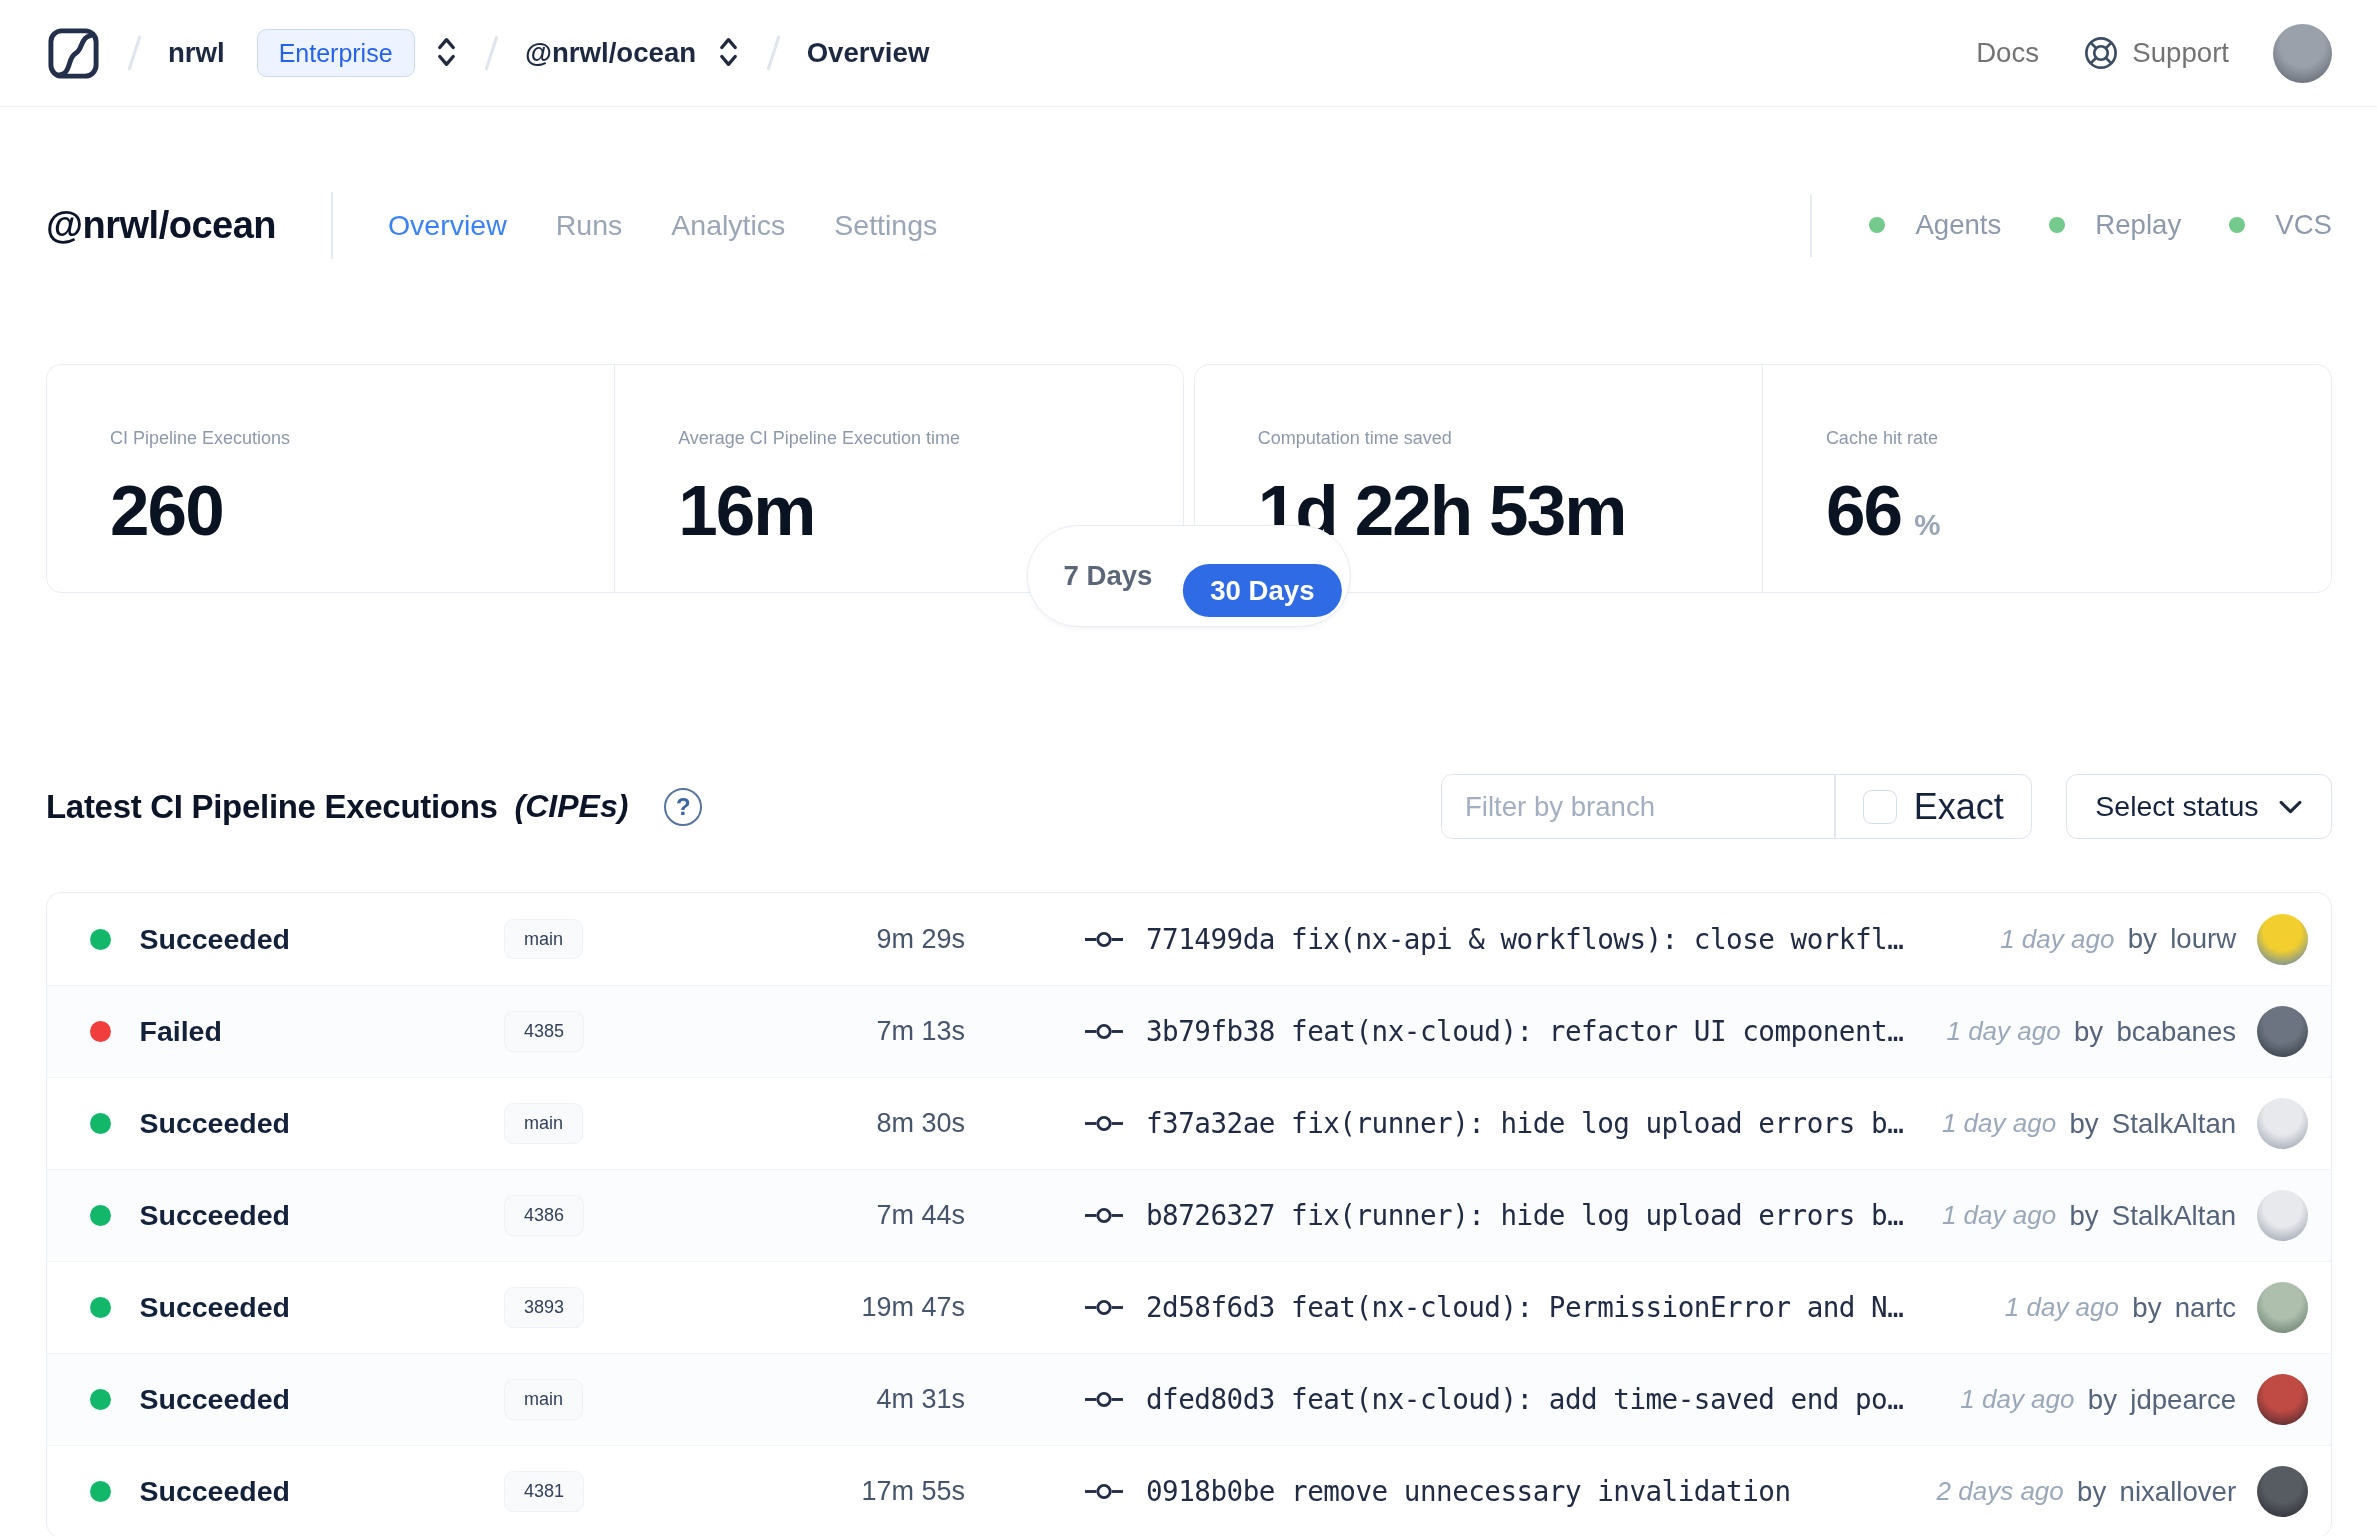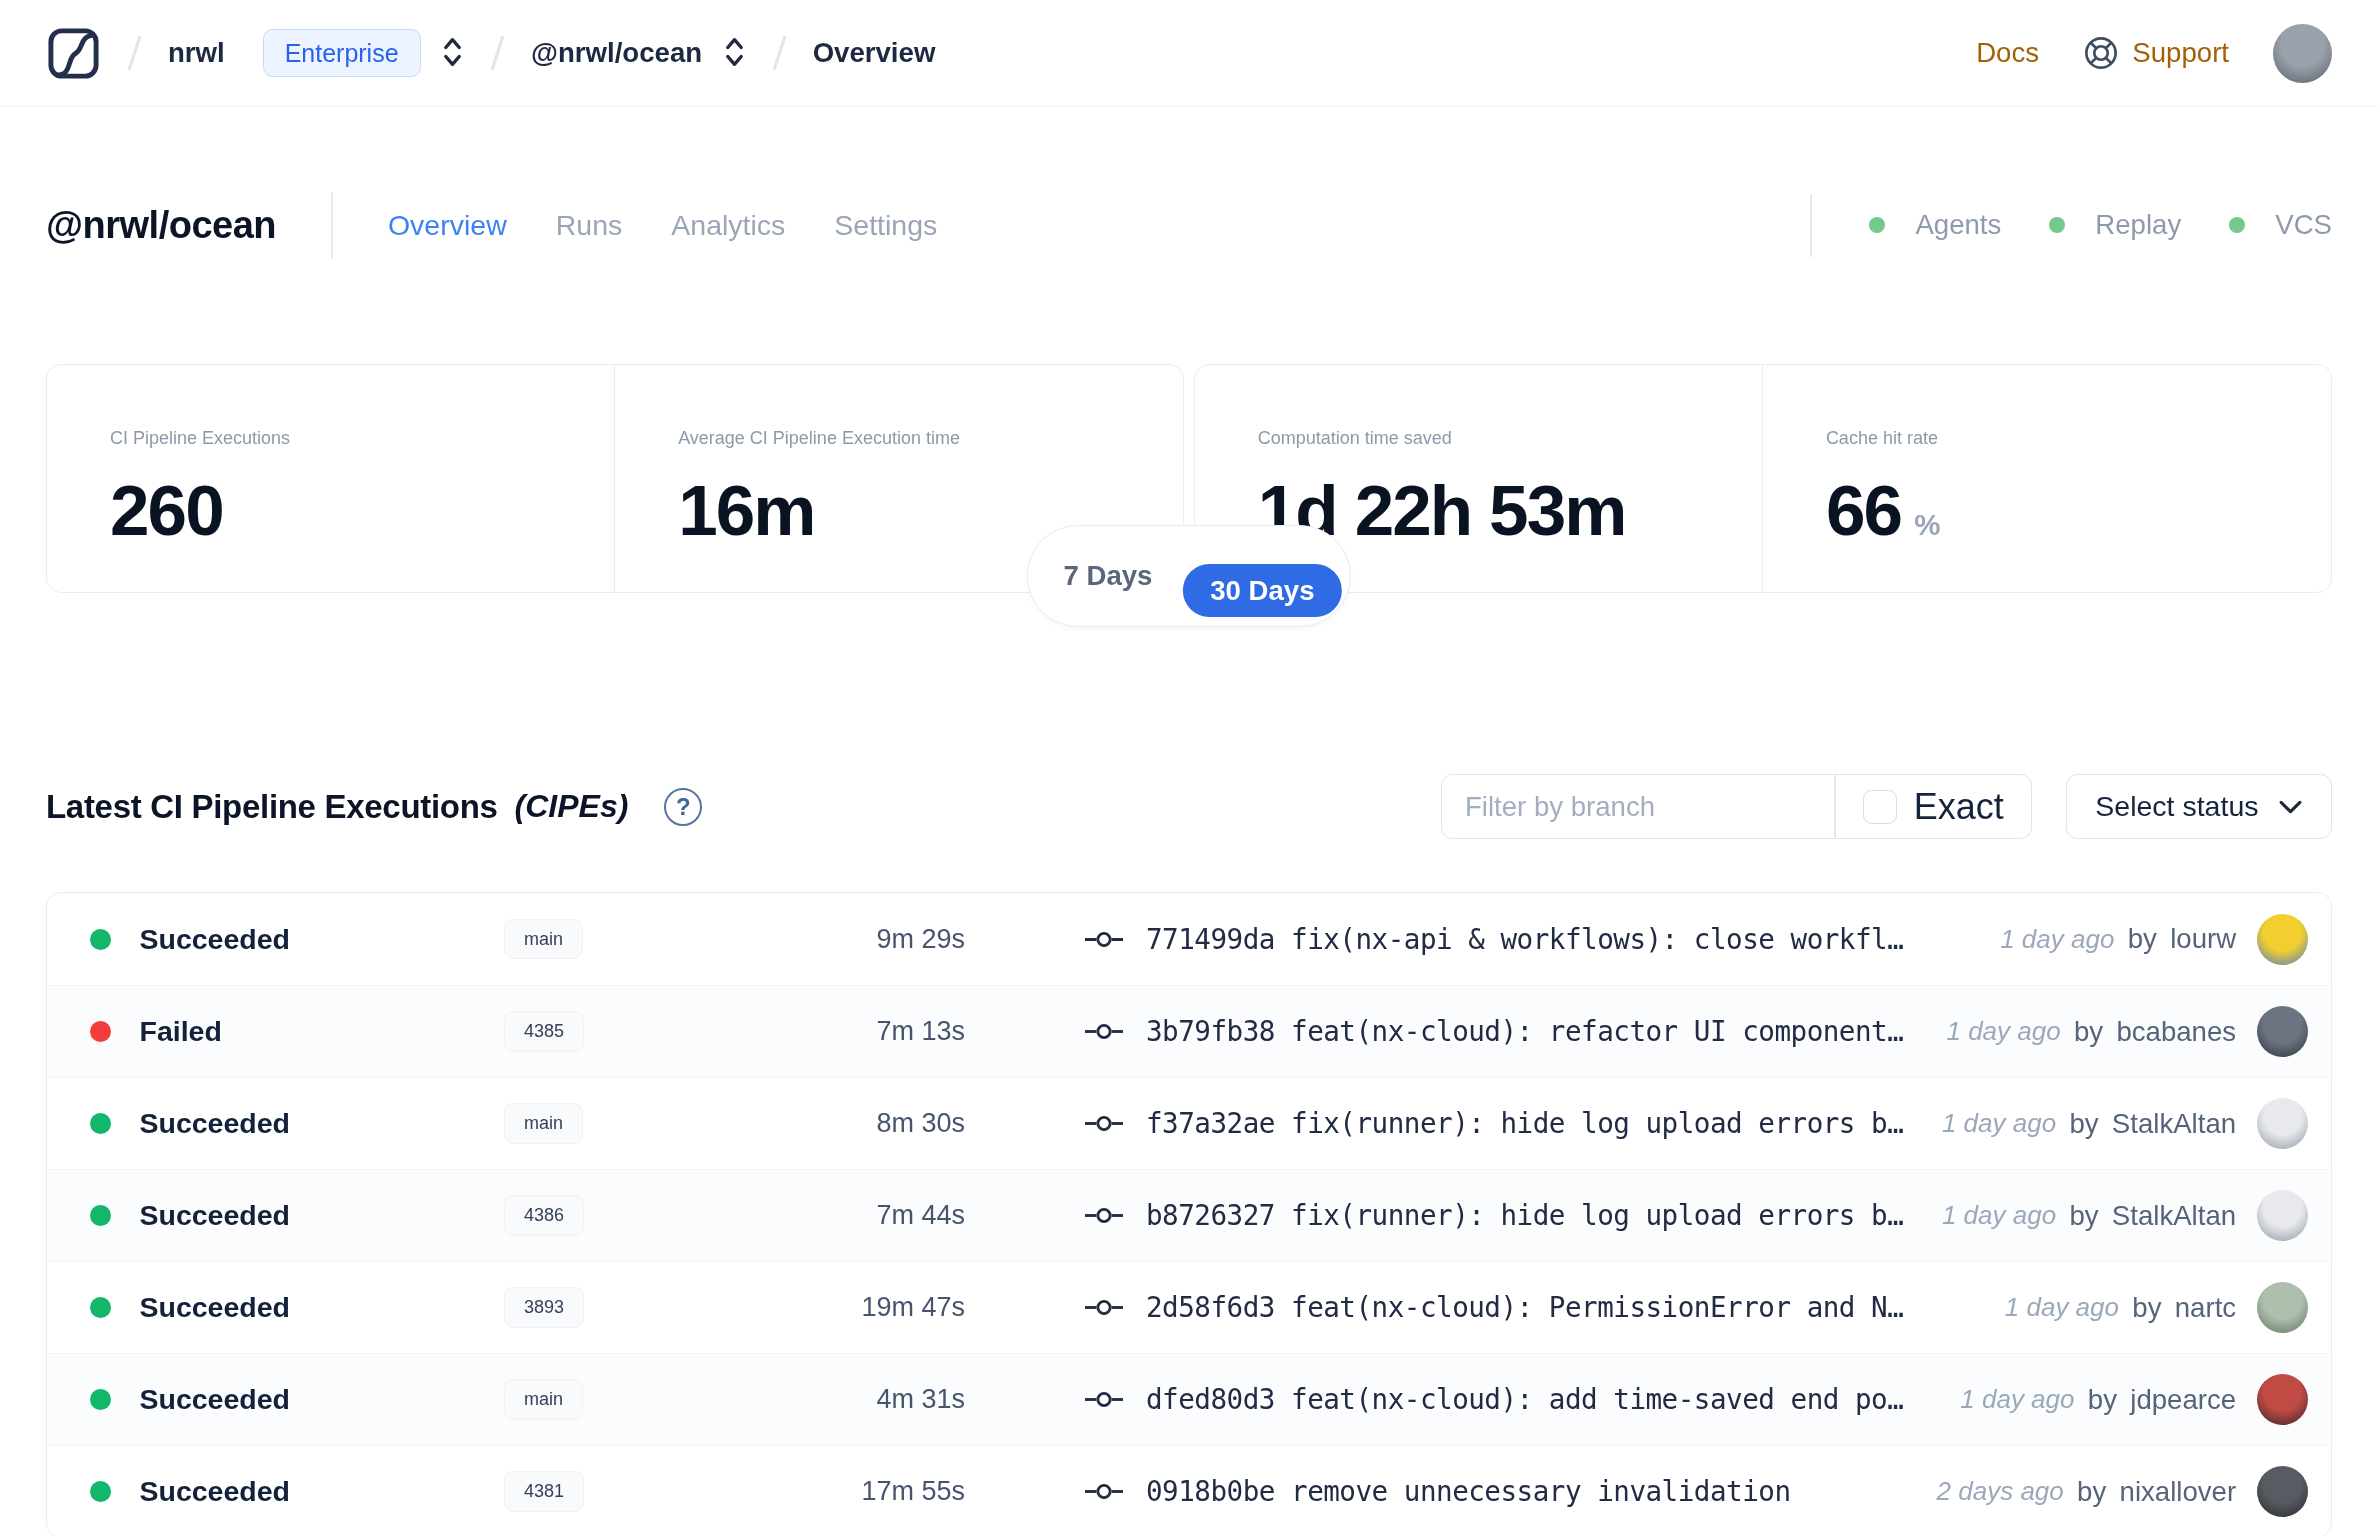--- a/index.html
+++ b/index.html
@@ -14,25 +14,25 @@
     height:107px; display:flex; align-items:center;
     padding:0 46px; border-bottom:1.9px solid #eef1f6; background:#fff;
   }
   .crumbs { display:flex; align-items:center; gap:32px; }
   .logo-box { width:55px; height:55px; display:flex; align-items:center; justify-content:center; }
   .slash { width:2.9px; height:36px; background:#dfe5ec; transform:rotate(18deg); border-radius:1.9px; }
   .crumb-label { font-size:27.6px; font-weight:700; color:#1c2940; }
   .ent-badge {
     font-size:25px; font-weight:500; color:#2563eb;
     background:#eef4ff; border:1.9px solid #c9daf8; border-radius:9.5px;
-    padding:8.6px 21px; cursor:pointer;margin-left:6px;
+    padding:8.6px 21px; cursor:pointer;
   }
   .updown { margin-left:-11.4px; cursor:pointer; }
   .top-right { margin-left:auto; display:flex; align-items:center; gap:44px; }
-  .top-link { font-size:27.6px; font-weight:500; color:#a16207; cursor:pointer; display:flex; align-items:center; gap:13.3px; }
+  .top-link { font-size:27.6px; font-weight:500; color:#737373; cursor:pointer; display:flex; align-items:center; gap:13.3px; }
   .avatar { border-radius:50%; display:inline-block; }
   .avatar.lg { width:59px; height:59px; }
   .avatar.sm { width:51px; height:51px; }
 
   
   .title-row { margin-top:74px; padding:0 46px; display:flex; align-items:center; height:88px; }
   .ws-title { font-size:38px; font-weight:700; color:#0c1527; letter-spacing:-0.5px; }
   .vdiv { width:1.9px; height:67px; background:#e6ebf1; margin:0 55px; }
   .tabs { display:flex; align-items:center; gap:49px; }
   .tab { font-size:28.5px; font-weight:500; color:#9aa5b6; cursor:pointer; }

